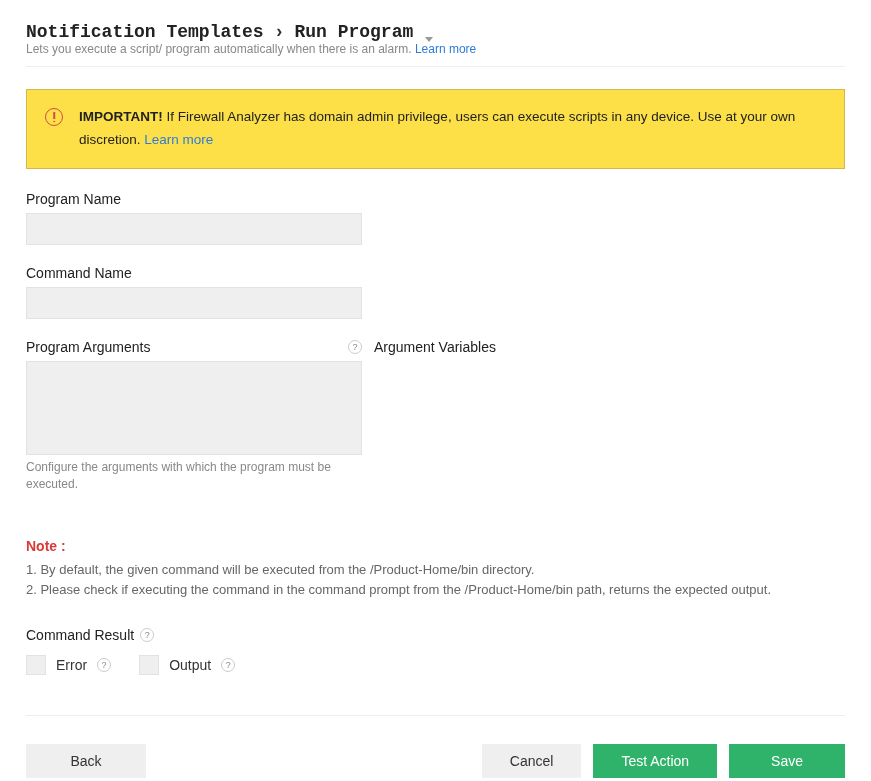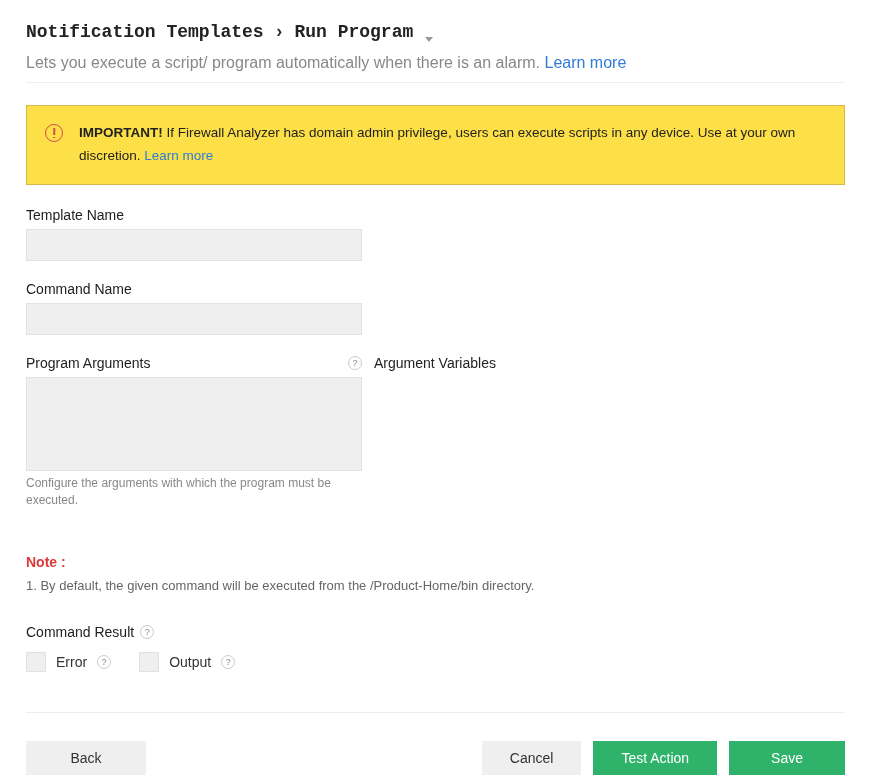--- a/index.html
+++ b/index.html
@@ -32,23 +32,23 @@
   .breadcrumb .drop {
     width: 0; height: 0;
     border-left: 4px solid transparent;
     border-right: 4px solid transparent;
     border-top: 5px solid #999;
     display: inline-block;
     margin-left: 2px;
     vertical-align: middle;
   }
   .subdesc {
-    font-size: 16px;
+    font-size: 12px;
     color: #888;
-    margin-top: 12px;
+    margin-top: 0;
   }
   .subdesc a { color: #2f7bd8; text-decoration: none; }
 
   .alert {
     margin-top: 22px;
     border: 1px solid #d8b64f;
     background: #fde047;
     padding: 16px 18px;
     display: flex;
     align-items: flex-start;
@@ -237,21 +237,21 @@
 <div class="alert">
   <span class="alert-icon"></span>
   <div class="alert-body">
     <strong>IMPORTANT!</strong><span>  If Firewall Analyzer has domain admin privilege, users can execute scripts in any device. Use at your own discretion.  </span><a href="#">Learn more</a>
   </div>
 </div>
 
 <div class="form">
 
   <div class="field">
-    <div class="label">Template Name</div>
+    <div class="label">Program Name</div>
     <input class="input" type="text" style="">
   </div>
 
   <div class="field">
     <div class="label">Command Name</div>
     <input class="input" type="text" style="">
   </div>
 
   <div class="row2">
     <div class="field">
@@ -264,20 +264,21 @@
     </div>
 
     <div class="field">
       <div class="label">Argument Variables</div>
     </div>
   </div>
 
   <div class="note-head">Note :</div>
   <div class="note-body">
     <div>1. By default, the given command will be executed from the /Product-Home/bin directory.</div>
+    <div>2. Please check if executing the command in the command prompt from the /Product-Home/bin path, returns the expected output.</div>
   </div>
 
   <div class="cmdres">
     <div class="label">
       <span>Command Result</span>
       <span class="help">?</span>
     </div>
     <div class="cmdres-row">
       <label class="chk">
         <span class="chkbox"></span>

